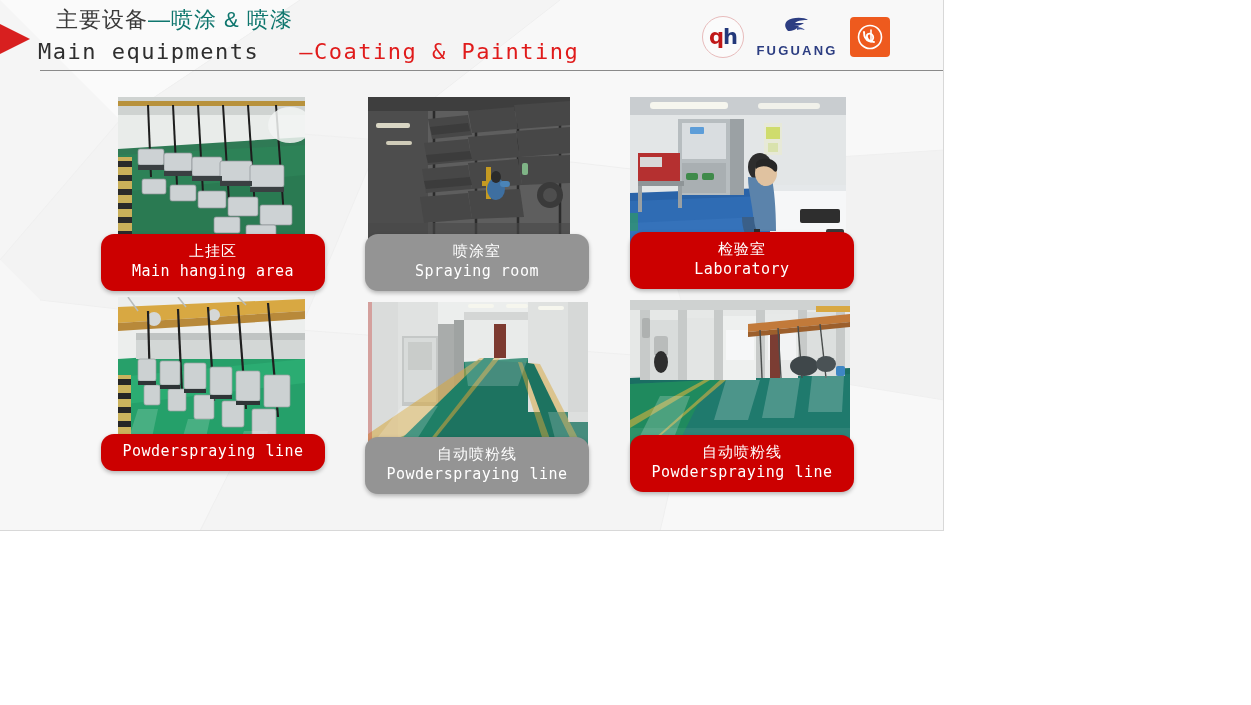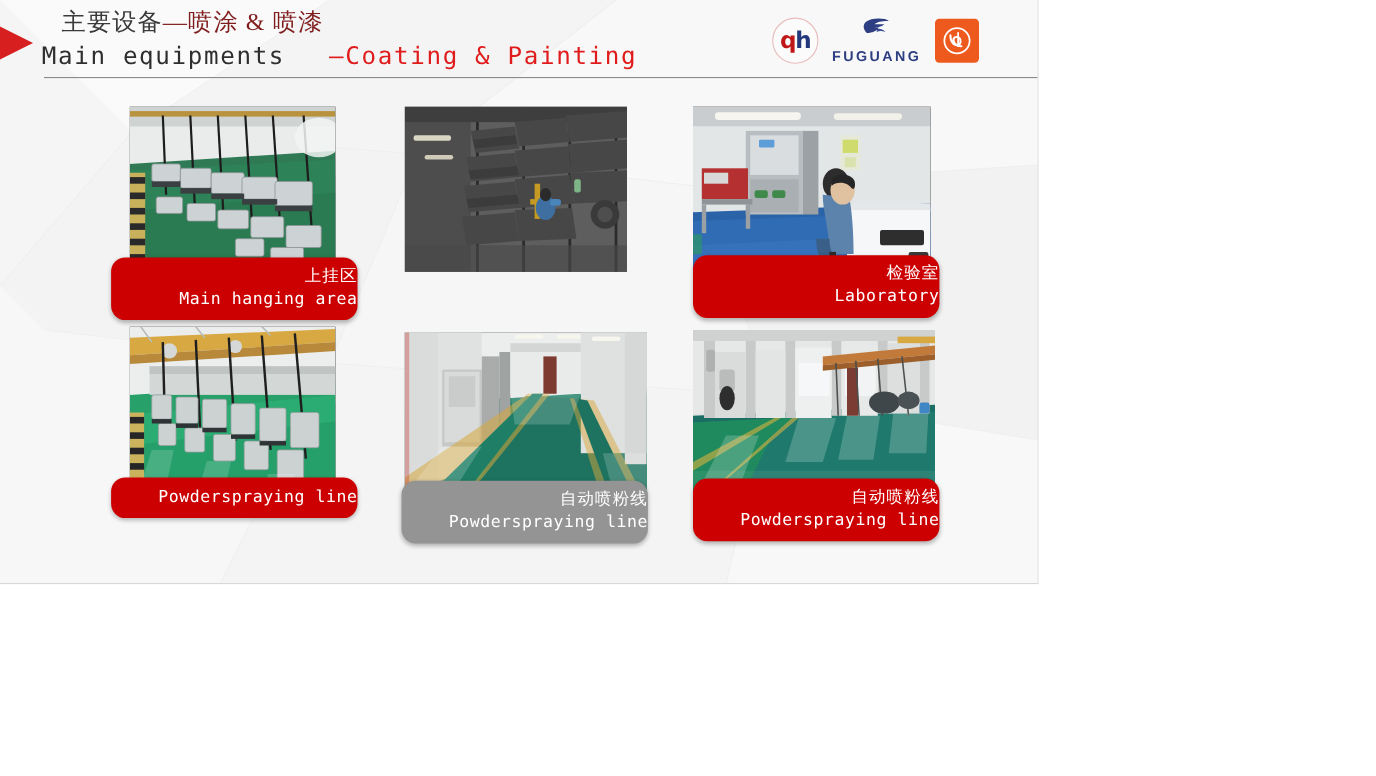--- a/index.html
+++ b/index.html
@@ -48,21 +48,21 @@
   }
   #title-cn {
     position: absolute;
     left: 56px; top: 6px;
     font-size: 22px;
     letter-spacing: 1px;
     white-space: nowrap;
     line-height: 28px;
   }
   #title-cn .t-dark { color: #3a3a3a; }
-  #title-cn .t-red  { color: #7f1d1d; font-family: Liberation Serif, serif; }
+  #title-cn .t-red  { color: #0f766e; }
 
   #title-en {
     position: absolute;
     left: 38px; top: 38px;
     font-family: "DejaVu Sans Mono", monospace;
     font-size: 22px;
     letter-spacing: 1.5px;
     white-space: nowrap;
     line-height: 28px;
   }
@@ -121,21 +121,21 @@
     left: 0; top: 0;
     overflow: hidden;
     background: #333;
   }
   .photo svg { display: block; }
 
   .caption {
     position: absolute;
     border-radius: 13px;
     color: #ffffff;
-    text-align: right;
+    text-align: center;
     padding: 7px 0 9px;
     box-shadow: 0 2px 4px rgba(0,0,0,0.28);
   }
   .caption.red  { background: #cc0000; }
   .caption.gray { background: #949494; }
   .cap-cn {
     font-size: 15px;
     line-height: 20px;
     letter-spacing: 1px;
     font-family: "Liberation Sans", sans-serif;
@@ -307,20 +307,24 @@
         <circle cx="182" cy="98" r="13" fill="#3a3a3a"></circle>
         <circle cx="182" cy="98" r="7" fill="#4e4e4e"></circle>
         <rect x="118" y="70" width="5" height="32" fill="#c49a22"></rect>
         <rect x="114" y="84" width="16" height="5" fill="#c49a22"></rect>
         <ellipse cx="128" cy="92" rx="9" ry="11" fill="#3e6fa0"></ellipse>
         <ellipse cx="128" cy="80" rx="5" ry="6" fill="#2b2b2b"></ellipse>
         <rect x="132" y="84" width="10" height="6" rx="3" fill="#4a84b8"></rect>
         <rect x="154" y="66" width="6" height="12" rx="2" fill="#7fb486"></rect>
         <rect x="0" y="126" width="202" height="24" fill="#4a4a4a" opacity="0.6"></rect>
       </svg>
+    </div>
+    <div class="caption gray" style="left:0; top:137px; width:224px;">
+      <div class="cap-cn">喷涂室</div>
+      <div class="cap-en">Spraying room</div>
     </div>
   </div>
 
   <div class="card" style="left:630px; top:97px; width:224px; height:197px;">
     <div class="photo" style="left:0; top:0; width:216px; height:150px;">
       <svg width="216" height="150" viewBox="0 0 216 150">
         <rect width="216" height="150" fill="#dfe2e4"></rect>
         <rect x="0" y="0" width="216" height="18" fill="#c9cdd0"></rect>
         <rect x="20" y="5" width="78" height="7" rx="3" fill="#f6f6ee"></rect>
         <rect x="128" y="6" width="62" height="6" rx="3" fill="#f1f1ea"></rect>

